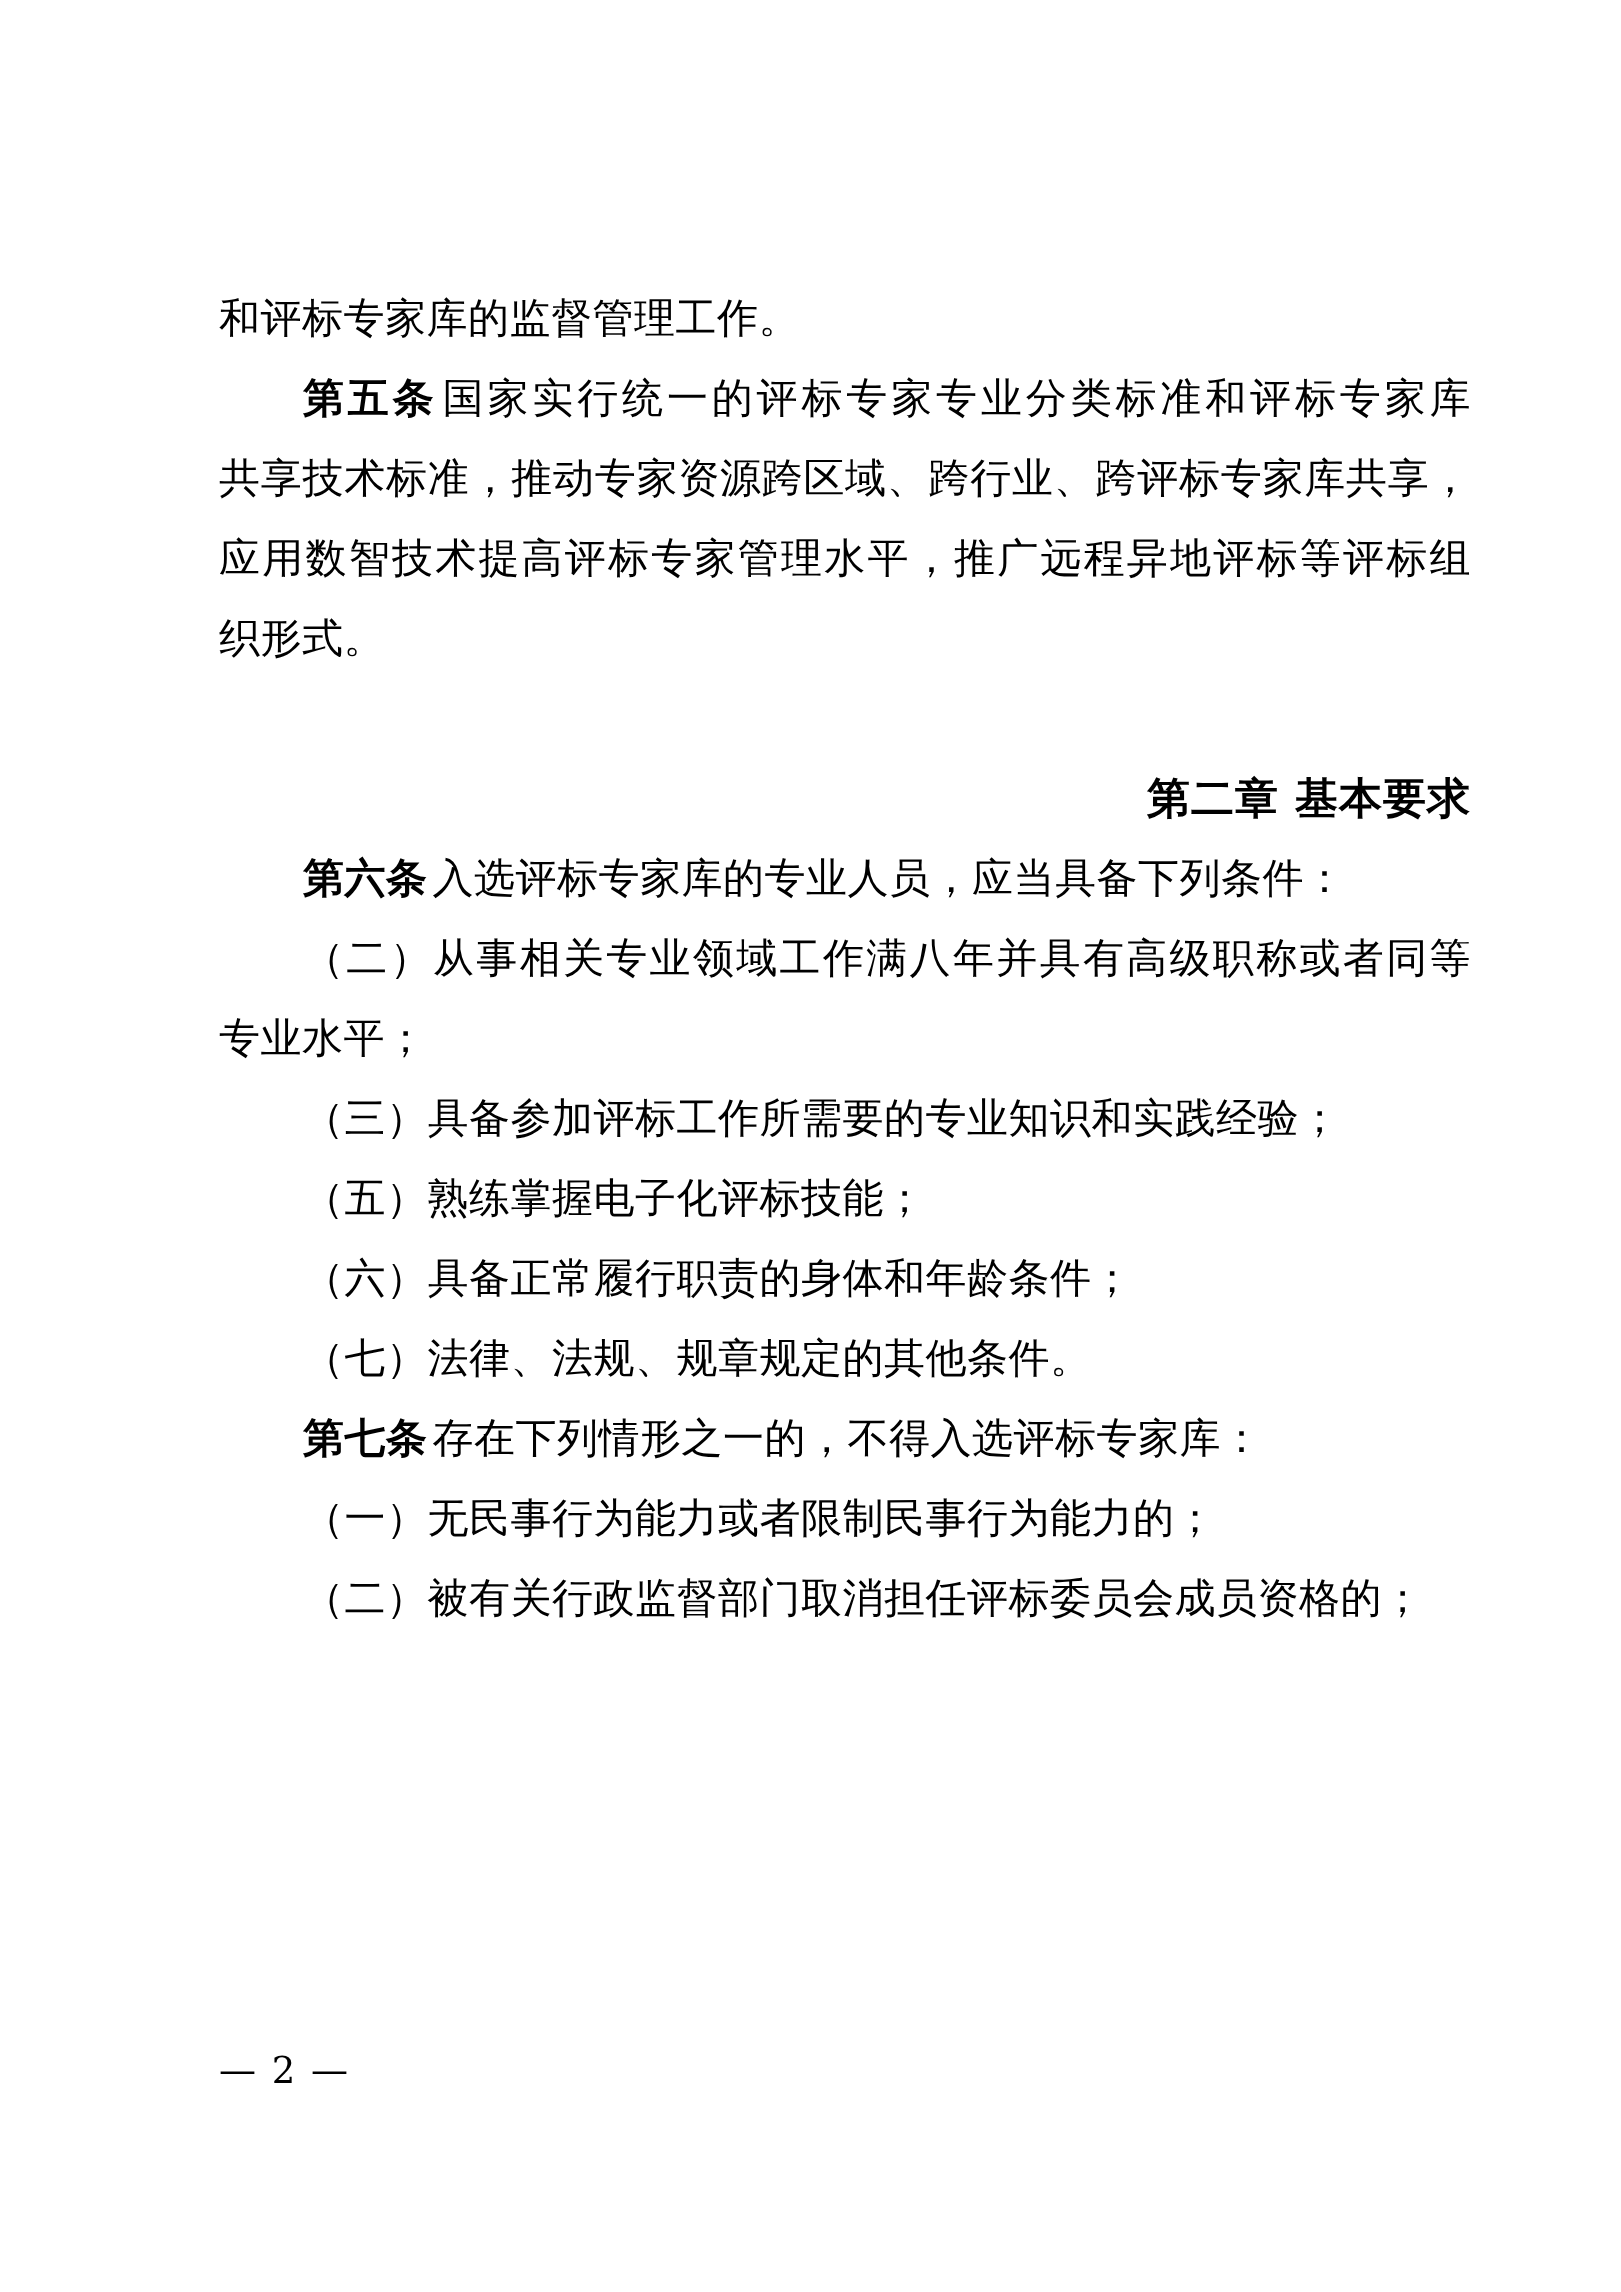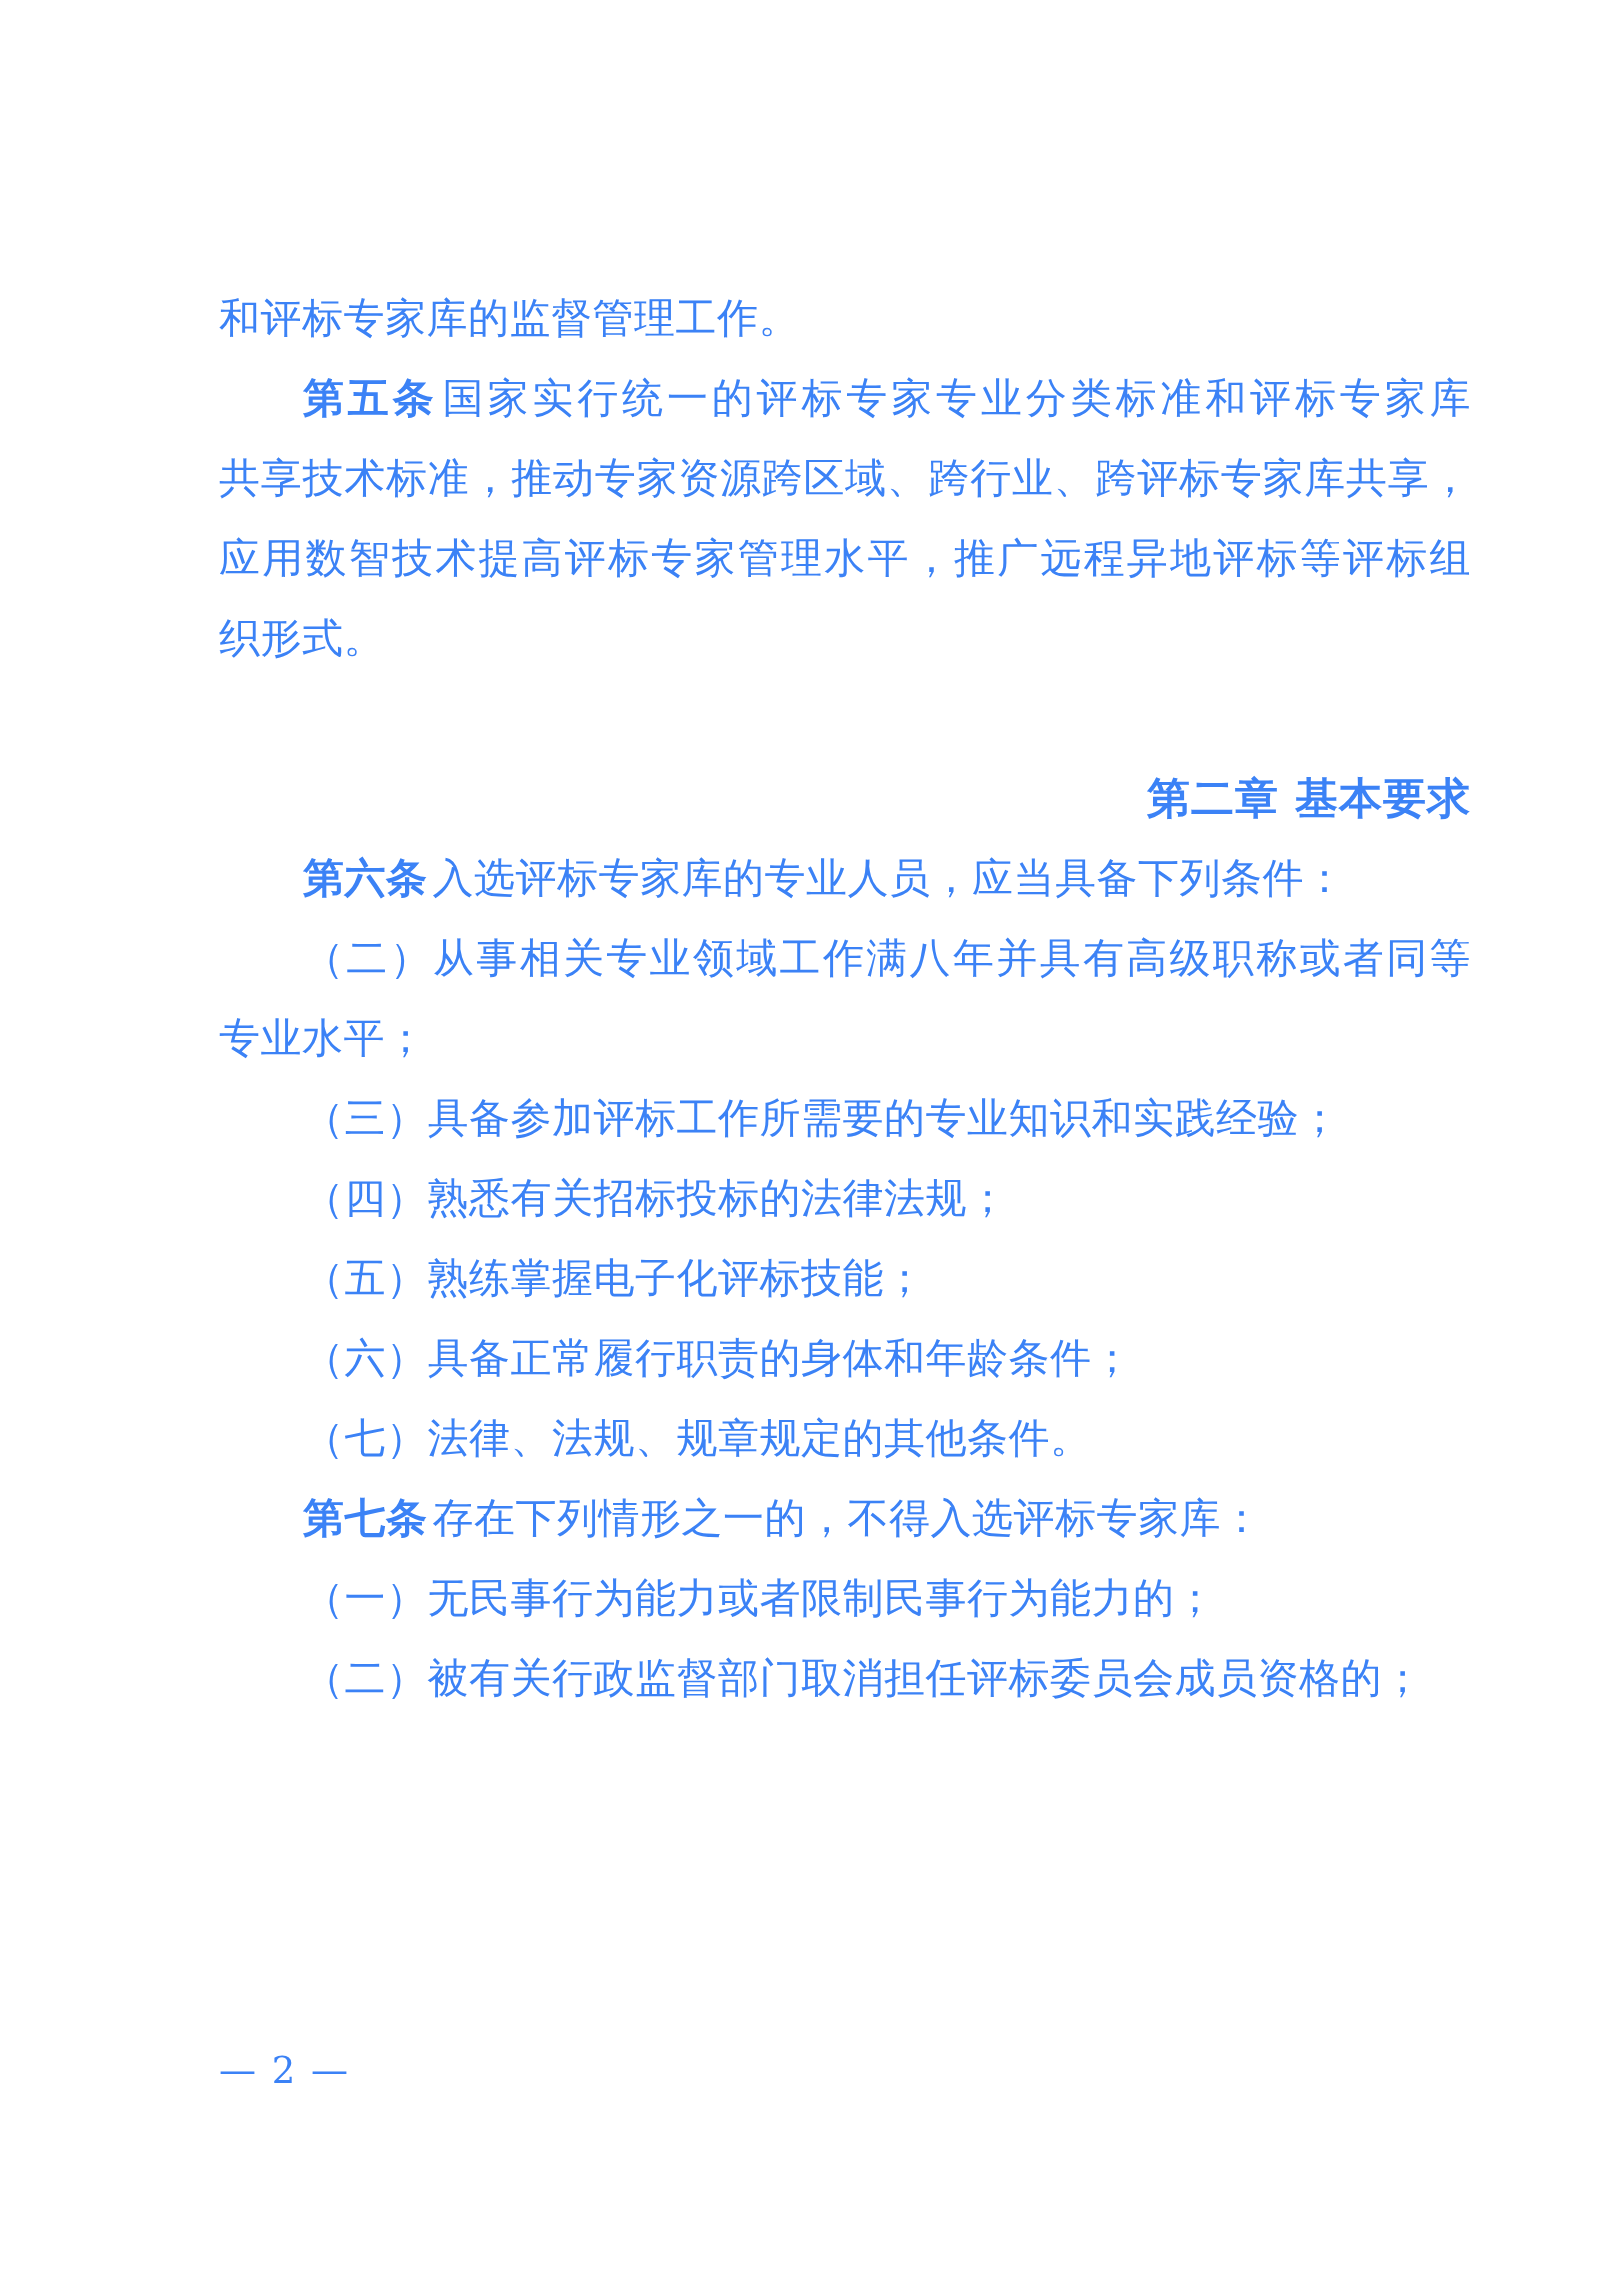--- a/index.html
+++ b/index.html
@@ -6,21 +6,21 @@
     margin: 0;
     padding: 0;
     background: #ffffff;
   }
   .page {
     position: relative;
     width: 1621px;
     height: 2293px;
     background: #ffffff;
     overflow: hidden;
-    color: #3b82f6;
+    color: #000000;
     font-family: "DejaVu Serif", "Liberation Serif", serif;
   }
   .content {
     position: absolute;
     left: 219px;
     top: 278px;
     width: 1252px;
   }
   .line {
     height: 80px;
@@ -98,23 +98,20 @@
     <div class="line indent justify">
       <span>（二）从事相关专业领域工作满八年并具有高级职称或者同等</span>
     </div>
     <div class="line">
       <span>专业水平；</span>
     </div>
     <div class="line indent">
       <span>（三）具备参加评标工作所需要的专业知识和实践经验；</span>
     </div>
     <div class="line indent">
-      <span>（四）熟悉有关招标投标的法律法规；</span>
-    </div>
-    <div class="line indent">
       <span>（五）熟练掌握电子化评标技能；</span>
     </div>
     <div class="line indent">
       <span>（六）具备正常履行职责的身体和年龄条件；</span>
     </div>
     <div class="line indent">
       <span>（七）法律、法规、规章规定的其他条件。</span>
     </div>
 
     <div class="line indent">

